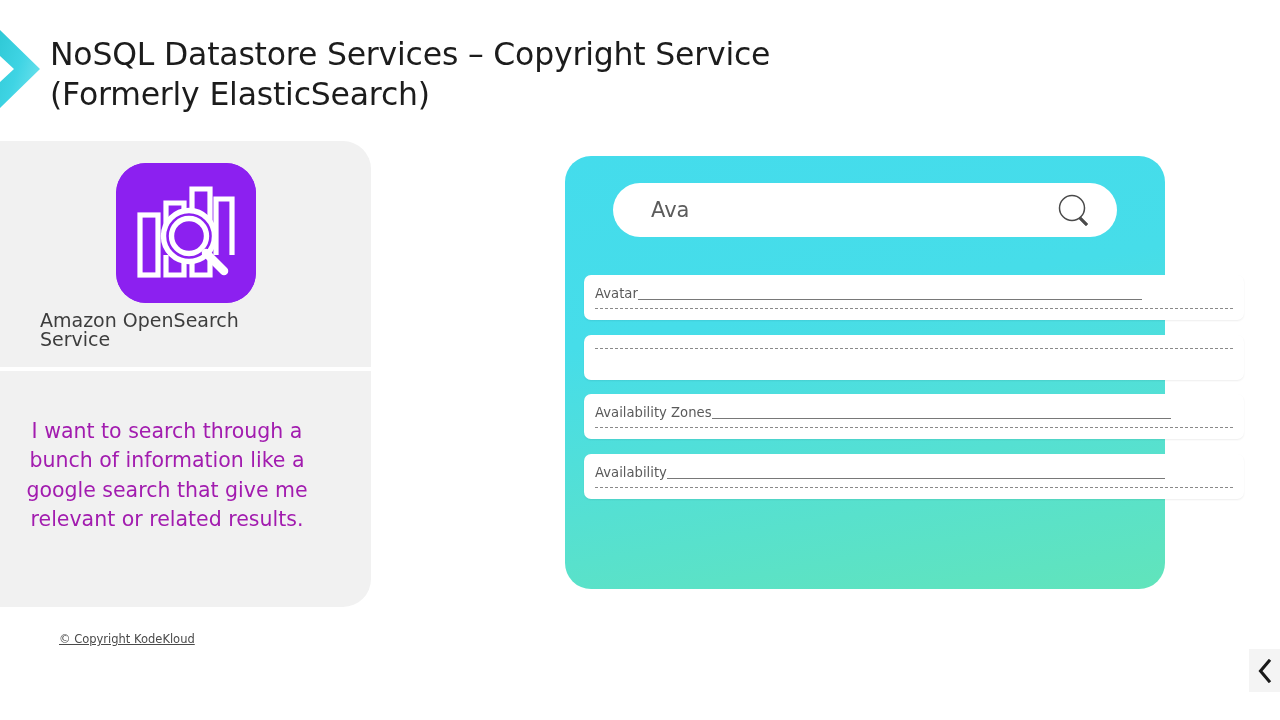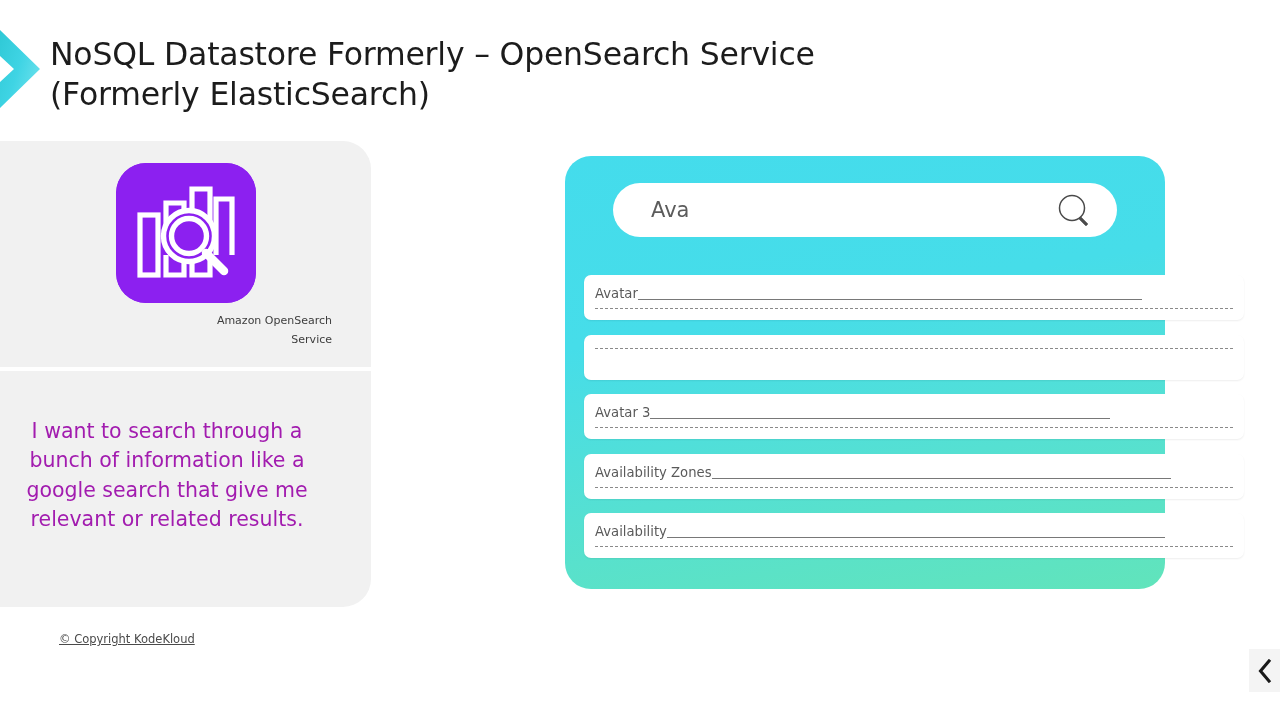--- a/index.html
+++ b/index.html
@@ -73,22 +73,22 @@
     border-radius: 30px;
     background: #8c20f0;
     display: block;
   }
 
   .service-label {
     position: absolute;
     left: 60px;
     top: 170px;
     width: 292px;
-    text-align: right;
-    font-size: 11px;
+    text-align: left;
+    font-size: 19px;
     line-height: 19px;
     color: #3d3d3d;
     white-space: pre-line;
   }
 
   .quote-text {
     position: absolute;
     left: 24px;
     top: 46px;
     width: 326px;
@@ -222,21 +222,21 @@
       <linearGradient id="chevGrad" x1="0" y1="0" x2="1" y2="0.6">
         <stop offset="0%" stop-color="#2fc9d6"></stop>
         <stop offset="55%" stop-color="#3fd4e4"></stop>
         <stop offset="100%" stop-color="#67e0ec"></stop>
       </linearGradient>
     </defs>
     <path d="M0 2 L40 41 L0 80 L0 54 L14 41 L0 28 Z" fill="url(#chevGrad)"></path>
   </svg>
 </div>
 
-<h1 class="page-title">NoSQL Datastore Formerly – OpenSearch Service
+<h1 class="page-title">NoSQL Datastore Services – Copyright Service
 (Formerly ElasticSearch)</h1>
 
 <div class="left-card-top">
 
   <div class="service-icon-wrap">
     <svg class="service-icon" viewBox="0 0 140 140">
       <rect x="0" y="0" width="140" height="140" rx="30" fill="#8c20f0"></rect>
       <g fill="none" stroke="#ffffff" stroke-width="5.2" stroke-linejoin="miter">
         <rect x="24" y="52" width="18" height="60"></rect>
         <path d="M50 72 L50 40 L68 40 L68 72"></path>
@@ -286,29 +286,20 @@
         <div class="row-dashed-rule"></div>
       </div>
     </div>
 
     <div class="result-row">
       <div class="row-inner">
         <div class="row-dashed-rule"></div>
       </div>
     </div>
 
-    <div class="result-row">
-      <div class="row-inner">
-        <div class="row-label-line">
-          <span class="row-label">Avatar 3</span>
-          <span class="row-solid-rule" style="flex: 0 0 72%;"></span>
-        </div>
-        <div class="row-dashed-rule"></div>
-      </div>
-    </div>
 
     <div class="result-row">
       <div class="row-inner">
         <div class="row-label-line">
           <span class="row-label">Availability Zones</span>
           <span class="row-solid-rule" style="flex: 0 0 72%;"></span>
         </div>
         <div class="row-dashed-rule"></div>
       </div>
     </div>

